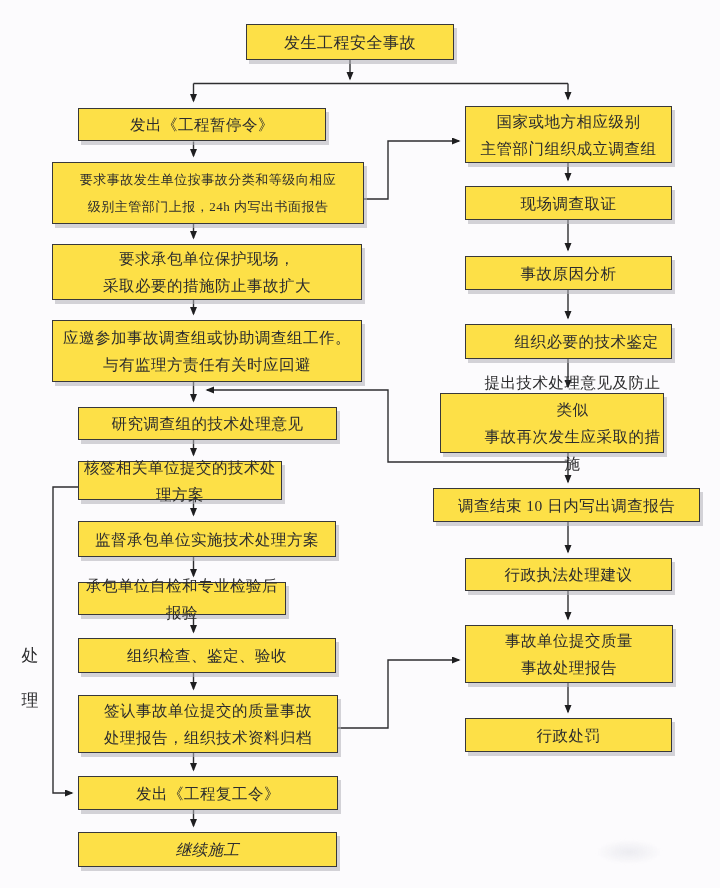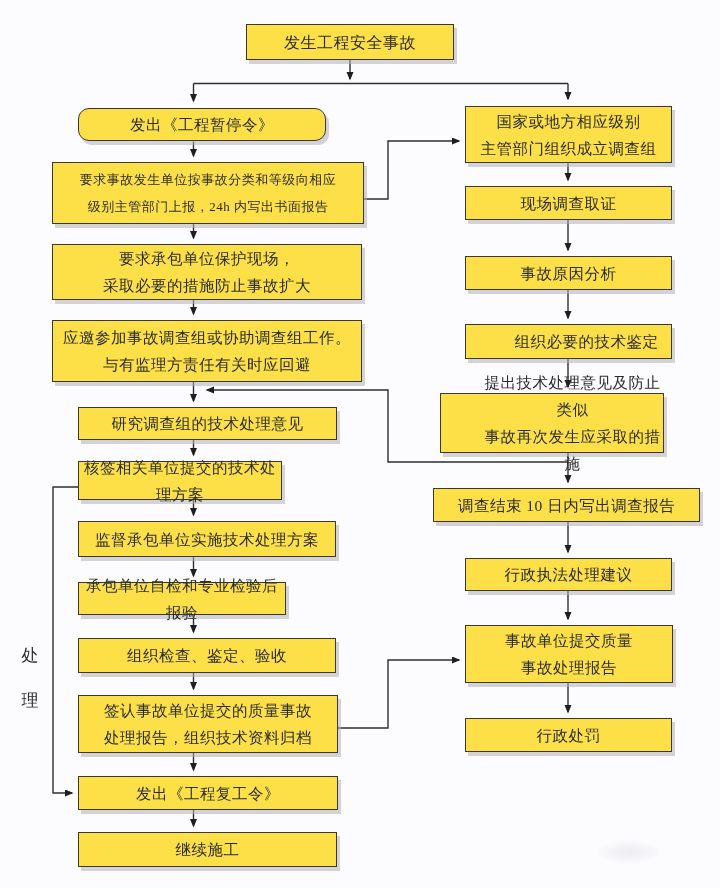--- a/index.html
+++ b/index.html
@@ -85,21 +85,21 @@
       <path d="M568,522 V552" marker-end="url(#arr)"></path>
       <path d="M568,591 V619" marker-end="url(#arr)"></path>
       <path d="M568,683 V712" marker-end="url(#arr)"></path>
 
       <path d="M338,728 H388 V660 H459" marker-end="url(#arr)"></path>
     </g>
   </svg>
 
   <div class="box big" style="left:246px;top:24px;width:208px;height:36px;">发生工程安全事故</div>
 
-  <div class="box" style="left:78px;top:108px;width:248px;height:33px;border-radius:11px;">发出《工程暂停令》</div>
+  <div class="box" style="left:78px;top:108px;width:248px;height:33px;">发出《工程暂停令》</div>
 
   <div class="box" style="left:52px;top:162px;width:312px;height:62px;font-size:13px;">要求事故发生单位按事故分类和等级向相应
 级别主管部门上报，24h 内写出书面报告</div>
 
   <div class="box" style="left:52px;top:244px;width:310px;height:56px;">要求承包单位保护现场，
 采取必要的措施防止事故扩大</div>
 
   <div class="box" style="left:52px;top:320px;width:310px;height:62px;">应邀参加事故调查组或协助调查组工作。
 与有监理方责任有关时应回避</div>
 
@@ -111,21 +111,21 @@
 
   <div class="box" style="left:78px;top:582px;width:208px;height:33px;">承包单位自检和专业检验后报验</div>
 
   <div class="box" style="left:78px;top:638px;width:258px;height:35px;">组织检查、鉴定、验收</div>
 
   <div class="box" style="left:78px;top:695px;width:260px;height:58px;">签认事故单位提交的质量事故
 处理报告，组织技术资料归档</div>
 
   <div class="box" style="left:78px;top:776px;width:260px;height:34px;">发出《工程复工令》</div>
 
-  <div class="box" style="left:78px;top:832px;width:259px;height:35px;">继续施工</div>
+  <div class="box" style="left:78px;top:832px;width:259px;height:35px;font-style:italic;">继续施工</div>
 
   <div class="box" style="left:465px;top:106px;width:207px;height:57px;">国家或地方相应级别
 主管部门组织成立调查组</div>
 
   <div class="box" style="left:465px;top:186px;width:207px;height:34px;">现场调查取证</div>
 
   <div class="box" style="left:465px;top:256px;width:207px;height:34px;">事故原因分析</div>
 
   <div class="box" style="left:465px;top:324px;width:207px;height:35px;padding-left:36px;">组织必要的技术鉴定</div>
 

